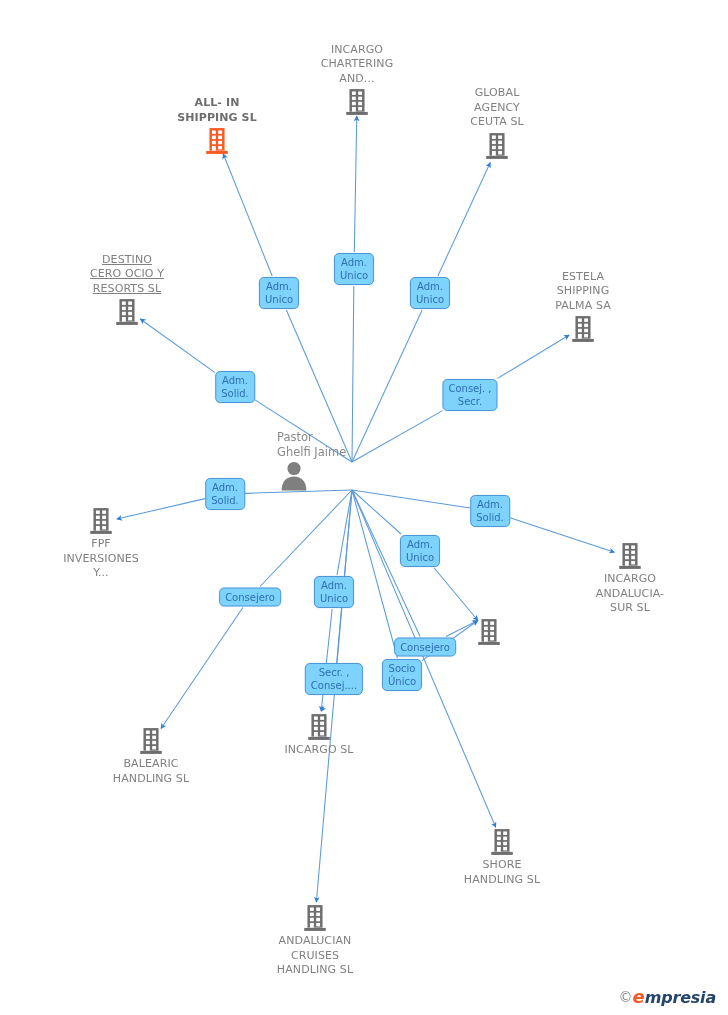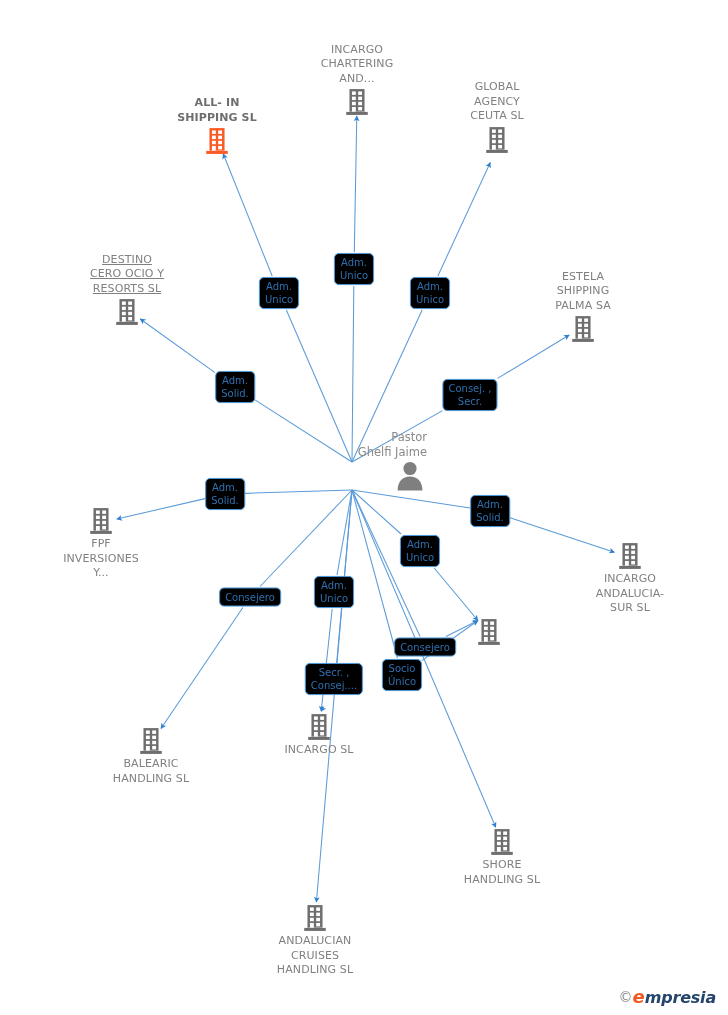--- a/index.html
+++ b/index.html
@@ -37,31 +37,31 @@
   .node.bold .caption { font-weight: bold; color: #6e6e6e; }
   .node .bldg { display: block; margin: 0 auto; }
   .node.label-above .bldg { margin-top: 2px; }
   .node.label-below .bldg { margin-bottom: 2px; }
 
   
   .person-node {
     position: absolute;
     width: 150px;
     margin-left: -75px;
-    text-align: right;
+    text-align: left;
     color: #8a8a8a;
     font-size: 11.5px;
     line-height: 14.5px;
   }
   .person-node .caption { display: block; white-space: pre-line; }
 
   
   .chip {
     position: absolute;
-    background: #000000;
+    background: #7dd3fc;
     border: 1.4px solid #4e97d6;
     border-radius: 5px;
     color: #2f6fae;
     font-size: 10px;
     line-height: 13px;
     text-align: center;
     padding: 2px 5px;
     white-space: pre-line;
     transform: translate(-50%, -50%);
     box-shadow: 0 0 0 0.5px rgba(78,151,214,0.15);
@@ -167,21 +167,21 @@
           <rect x="7.3" y="3.2" width="3.6" height="3.2" fill="#ffffff"></rect>
           <rect x="13.1" y="3.2" width="3.6" height="3.2" fill="#ffffff"></rect>
           <rect x="7.3" y="8" width="3.6" height="3.2" fill="#ffffff"></rect>
           <rect x="13.1" y="8" width="3.6" height="3.2" fill="#ffffff"></rect>
           <rect x="7.3" y="12.8" width="3.6" height="3.2" fill="#ffffff"></rect>
           <rect x="13.1" y="12.8" width="3.6" height="3.2" fill="#ffffff"></rect>
           <rect x="13.1" y="17.6" width="3.6" height="3.2" fill="#ffffff"></rect>
           <rect x="7.3" y="17.6" width="3.6" height="4.4" fill="#ffffff"></rect>
         </svg>
       </div>
-      <div class="node label-above" style="left: 497px; top: 80px;">
+      <div class="node label-above" style="left: 497px; top: 86px;">
         <span class="caption">GLOBAL
 AGENCY
 CEUTA SL</span>
         <svg class="bldg" width="26" height="28" viewBox="0 0 24 26">
           <path d="M5,1 H19 V22 H5 Z" fill="#6e6e6e"></path>
           <path d="M2,22.2 H22 V25 H2 Z" fill="#6e6e6e"></path>
           <rect x="7.3" y="3.2" width="3.6" height="3.2" fill="#ffffff"></rect>
           <rect x="13.1" y="3.2" width="3.6" height="3.2" fill="#ffffff"></rect>
           <rect x="7.3" y="8" width="3.6" height="3.2" fill="#ffffff"></rect>
           <rect x="13.1" y="8" width="3.6" height="3.2" fill="#ffffff"></rect>

